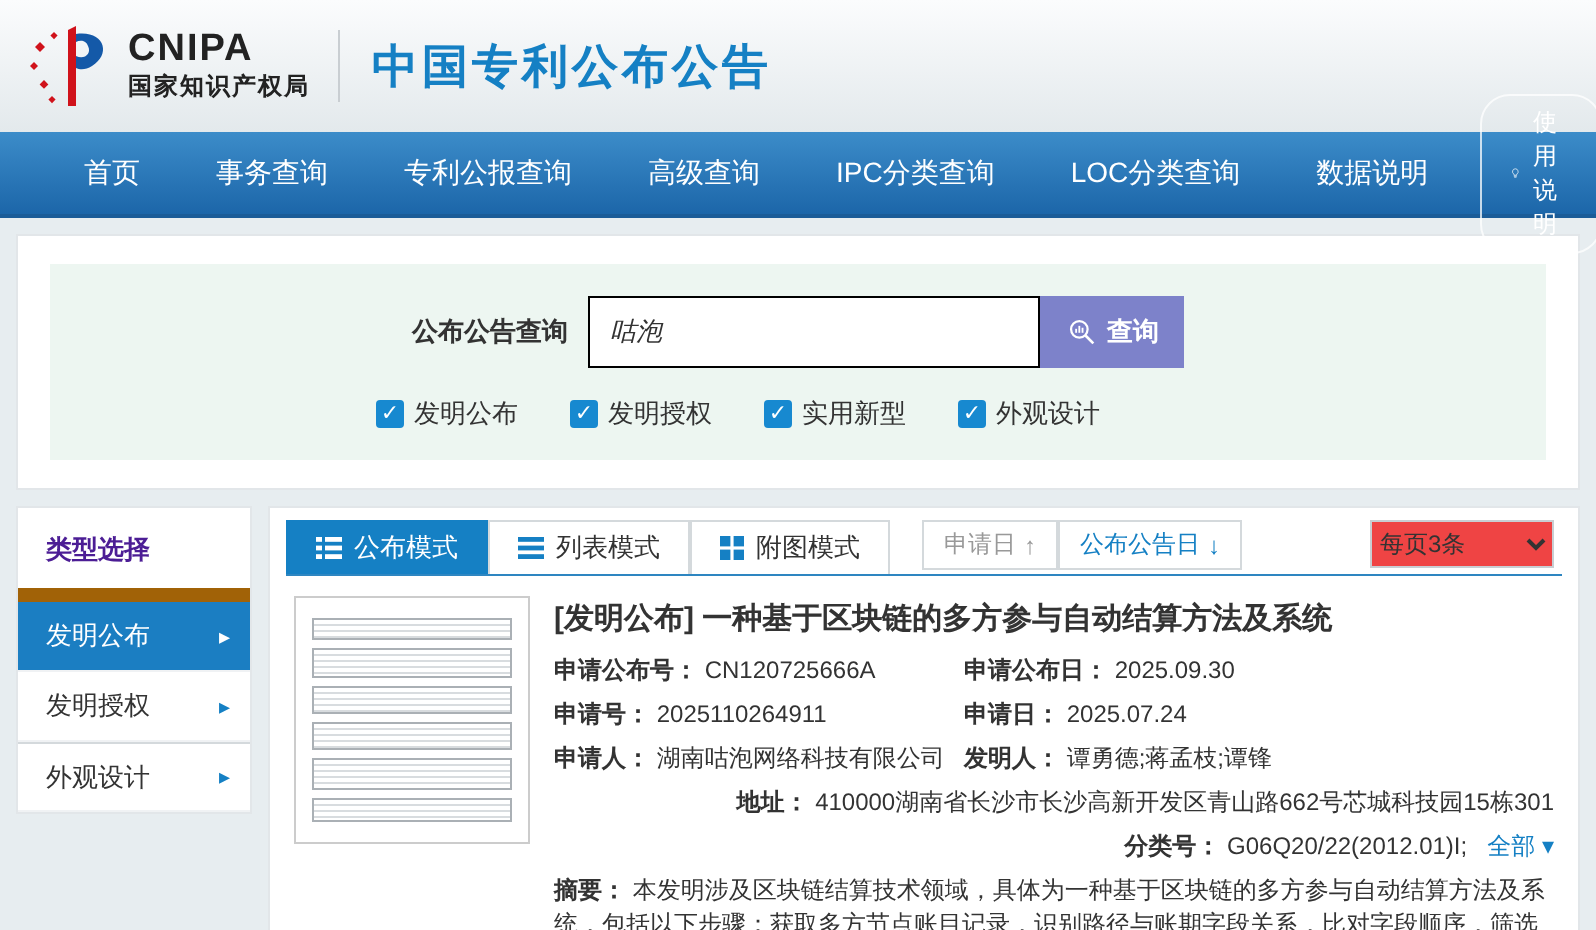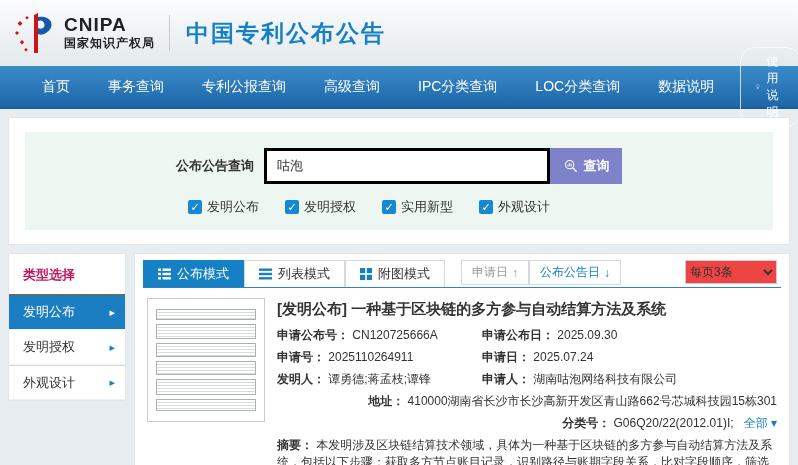--- a/index.html
+++ b/index.html
@@ -21,31 +21,31 @@
   .nav-item { color:#fff; font-size:14px; padding:0 12px; margin-right:14px; cursor:pointer; white-space:nowrap; }
   .nav-spacer { flex:1; }
   .help-pill { display:flex; align-items:center; gap:6px; border:1px solid rgba(255,255,255,.75); border-radius:15px; padding:5px 14px; color:#fff; font-size:12px; cursor:pointer; }
 
   
   .page { padding:8px; }
   .search-card { background:#fff; border:1px solid #e2e6e9; padding:14px 16px; }
   .search-panel { background:#edf6f1; padding:16px 10px 14px; }
   .search-row { display:flex; align-items:center; justify-content:center; }
   .search-label { font-size:13px; font-weight:bold; color:#333; margin-right:10px; }
-  .search-input { width:286px; height:36px; border:3px solid #000000; padding:0 10px; font-size:13px; color:#333; background:#fff; outline:none; }
+  .search-input { width:226px; height:36px; border:1px solid #000000; padding:0 10px; font-size:13px; color:#333; background:#fff; outline:none;font-style:italic; }
   .search-btn { height:36px; width:72px; background:#7d82ca; border:none; color:#fff; font-size:13px; font-weight:bold; display:flex; align-items:center; justify-content:center; gap:5px; cursor:pointer; }
   .checkbox-row { display:flex; justify-content:center; gap:26px; margin-top:14px; margin-left:-60px; }
   .cb-item { display:flex; align-items:center; gap:5px; font-size:13px; color:#333; cursor:pointer; }
   .cb-box { width:14px; height:14px; background:#1789d0; border-radius:2px; color:#fff; font-size:11px; line-height:14px; text-align:center; }
 
   
   .columns { display:flex; margin-top:8px; align-items:flex-start; }
 
   .sidebar { width:118px; background:#fff; border:1px solid #e2e6e9; flex:none; }
-  .sidebar-title { font-size:13px; font-weight:bold; color:#be185d; padding:12px 14px 10px; border-bottom:1px solid #a16207; }
+  .sidebar-title { font-size:13px; font-weight:bold; color:#4c1d95; padding:12px 14px 10px; border-bottom:7px solid #a16207; }
   .side-item { height:35px; display:flex; align-items:center; justify-content:space-between; padding:0 10px 0 14px; font-size:13px; color:#333; cursor:pointer; border-bottom:1px solid #f0f2f4; }
   .side-item .arr { color:#1580c4; font-size:11px; }
   .side-item.active { background:#1b7ec2; color:#fff; }
   .side-item.active .arr { color:#fff; }
   .side-item.last { border-top:1px solid #d4d9dc; }
 
   .content { flex:1; background:#fff; border:1px solid #e2e6e9; margin-left:8px; padding:6px 8px 10px; min-height:232px; }
 
   
   .toolbar { display:flex; align-items:flex-start; border-bottom:1px solid #2e86c1; padding-bottom:0; }
@@ -246,26 +246,26 @@
             </div>
             <div>
               <span class="f-label">申请号：</span>
               <span class="f-value">2025110264911</span>
             </div>
             <div>
               <span class="f-label">申请日：</span>
               <span class="f-value">2025.07.24</span>
             </div>
             <div>
+              <span class="f-label">申请人：</span>
+              <span class="f-value">湖南咕泡网络科技有限公司</span>
+            </div>
+            <div>
               <span class="f-label">发明人：</span>
               <span class="f-value">谭勇德;蒋孟枝;谭锋</span>
-            </div>
-            <div>
-              <span class="f-label">申请人：</span>
-              <span class="f-value">湖南咕泡网络科技有限公司</span>
             </div>
           </div>
 
           <div class="f-row">
             <span class="f-label">地址：</span>
             <span class="f-value">410000湖南省长沙市长沙高新开发区青山路662号芯城科技园15栋301</span>
           </div>
 
           <div class="f-row">
             <span class="f-label">分类号：</span>

